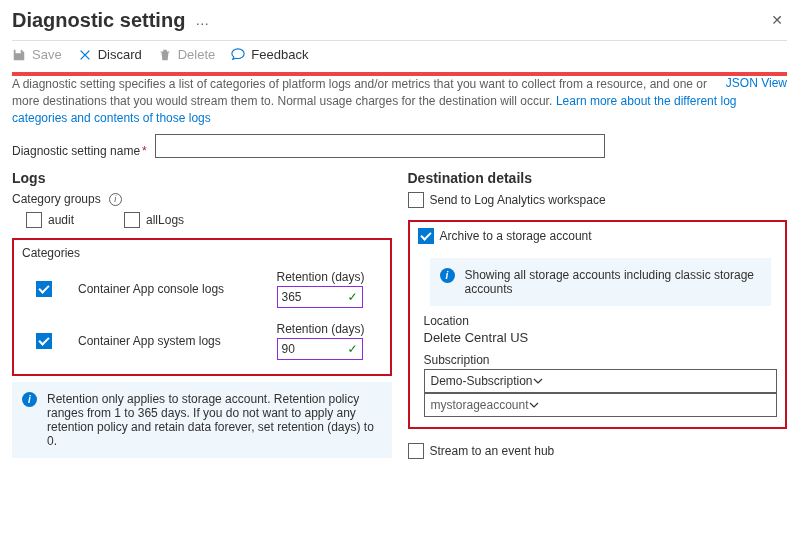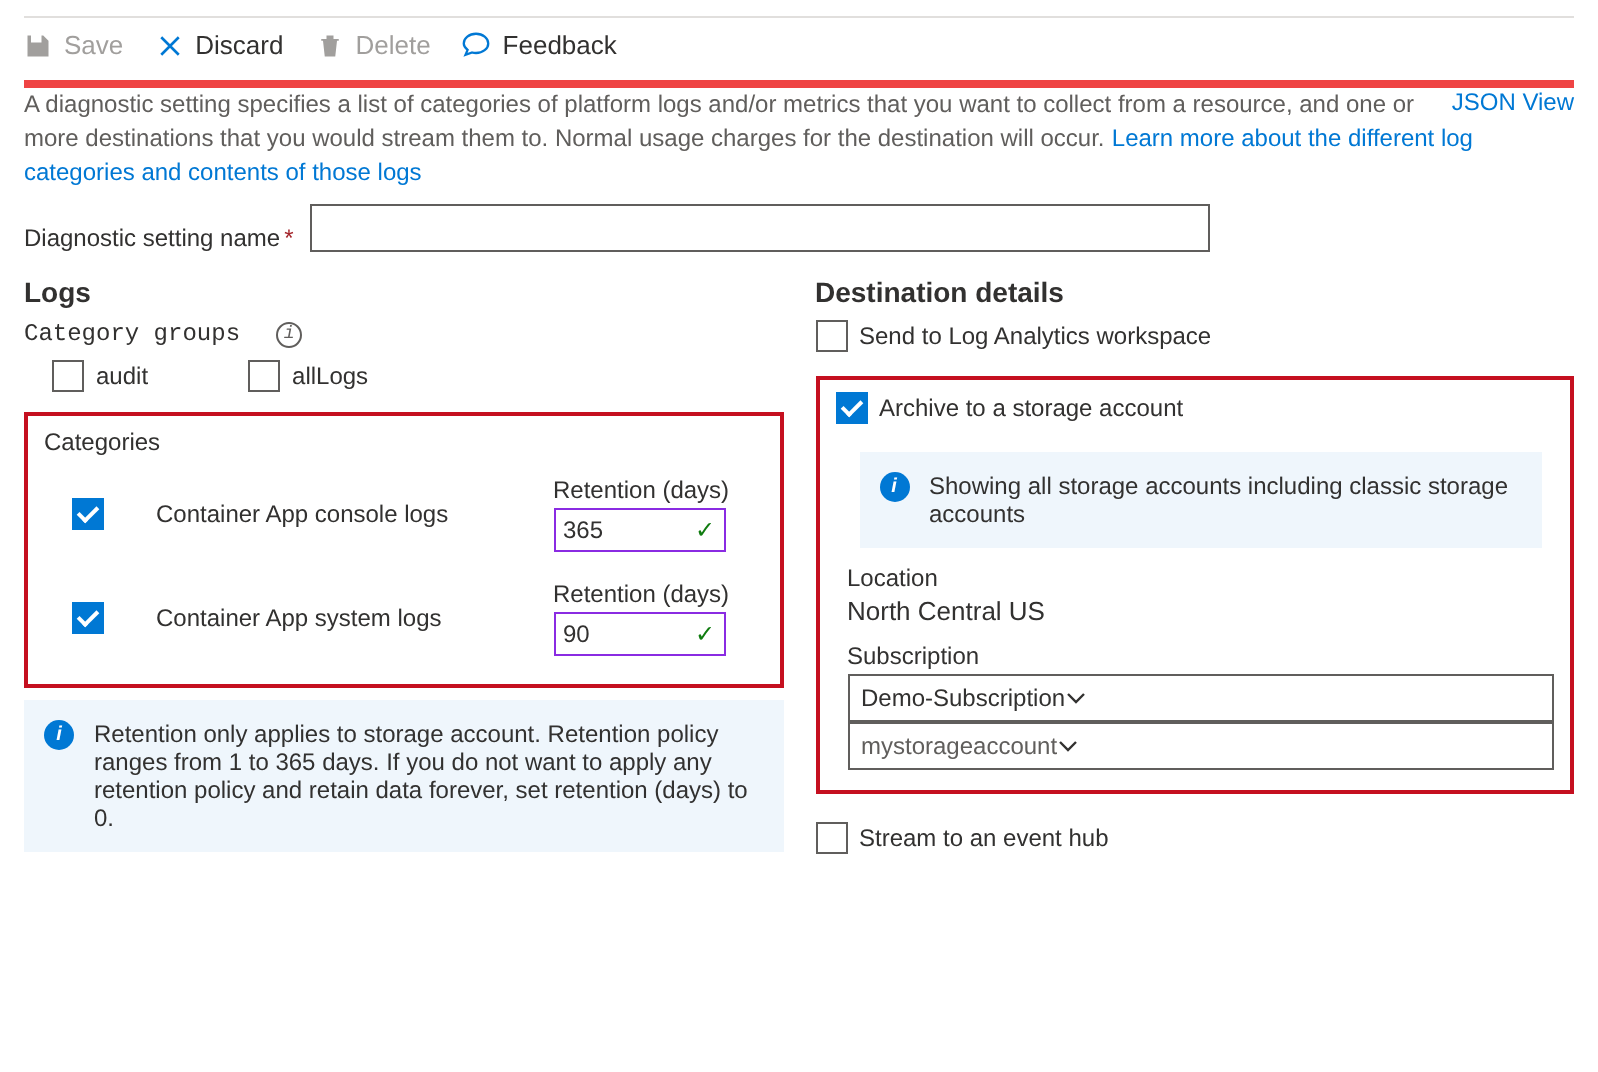--- a/index.html
+++ b/index.html
@@ -17,21 +17,21 @@
 .desc{font-size:12px;color:#605e5c;margin:8px 0 4px;line-height:1.4;}
 .link{color:#0078d4;cursor:pointer;}
 .jsonv{float:right;color:#0078d4;font-size:12px;cursor:pointer;}
 .row{display:flex;align-items:flex-end;gap:8px;margin:8px 0 12px;}
 .lbl{font-size:12px;color:#323130;}
 .req{color:#a4262c;margin-left:2px;}
 .input{border:1px solid #605e5c;height:24px;padding:2px 6px;font-size:13px;}
 .cols{display:flex;gap:16px;}
 .col{width:50%;}
 .secttl{font-size:14px;font-weight:600;margin-bottom:6px;}
-.grplbl{font-size:12px;color:#323130;display:flex;align-items:center;gap:18px;margin-bottom:6px;font-family:Liberation Mono, monospace;}
+.grplbl{font-size:12px;color:#323130;display:flex;align-items:center;gap:8px;margin-bottom:6px;}
 .info-icon{display:inline-flex;align-items:center;justify-content:center;width:13px;height:13px;border:1px solid #605e5c;border-radius:50%;font-size:9px;color:#605e5c;font-style:italic;}
 .ckrow{display:flex;gap:50px;margin-left:14px;margin-bottom:10px;}
 .ck{display:flex;align-items:center;gap:6px;font-size:12px;cursor:pointer;}
 .box{width:16px;height:16px;border:1px solid #605e5c;display:flex;align-items:center;justify-content:center;background:#fff;}
 .box.checked{background:#0078d4;border-color:#0078d4;}
 .box.checked::after{content:"";width:4px;height:8px;border:solid #fff;border-width:0 2px 2px 0;transform:rotate(45deg);margin-top:-2px;}
 .hl{border:2px solid #c50f1f;padding:6px 8px 10px;margin-top:6px;}
 .catlbl{font-size:12px;margin-bottom:10px;}
 .catrow{display:flex;align-items:center;margin:8px 0 14px 14px;}
 .catrow .ck{flex:1;gap:26px;}
@@ -46,20 +46,25 @@
 .fieldlbl{font-size:12px;margin:8px 0 2px;}
 .select{border:1px solid #605e5c;height:24px;display:flex;align-items:center;padding:0 6px;font-size:12px;background:#fff;cursor:pointer;}
 .select.gray{color:#605e5c;}
 .chev{width:10px;height:10px;}
 .static{font-size:13px;margin-bottom:6px;}
 </style>
 </head>
 <body>
 
 <div class="page">
+  <div class="head">
+    <span class="title">Diagnostic setting</span>
+    <span class="dots">…</span>
+    <span class="close">✕</span>
+  </div>
 
   <div class="toolbar">
     <div class="tbtn disabled">
       <svg viewBox="0 0 16 16">
           <path fill="#a19f9d" d="M2 2h9l3 3v9H2zM4 2v4h6V2M4 14v-5h8v5"></path>
         </svg>
       <span>Save</span>
     </div>
     <div class="tbtn blue">
       <svg viewBox="0 0 16 16">
@@ -163,21 +168,21 @@
             <span>Archive to a storage account</span>
           </div>
 
         <div class="infobox" style="margin:0 6px 8px 12px">
           <span class="iicon">i</span>
           <span>Showing all storage accounts including classic storage accounts</span>
         </div>
 
         <div style="margin-left:6px">
           <div class="fieldlbl">Location</div>
-          <div class="static">North Central US</div>
+          <div class="static">Delete Central US</div>
 
           <div class="fieldlbl">Subscription</div>
           <div class="select">
             <span>Demo-Subscription</span>
             <svg class="chev" viewBox="0 0 10 10">
                 <path fill="none" stroke="#323130" stroke-width="1.2" d="M1 3l4 4 4-4"></path>
               </svg>
           </div>
 
           <div class="select gray">

